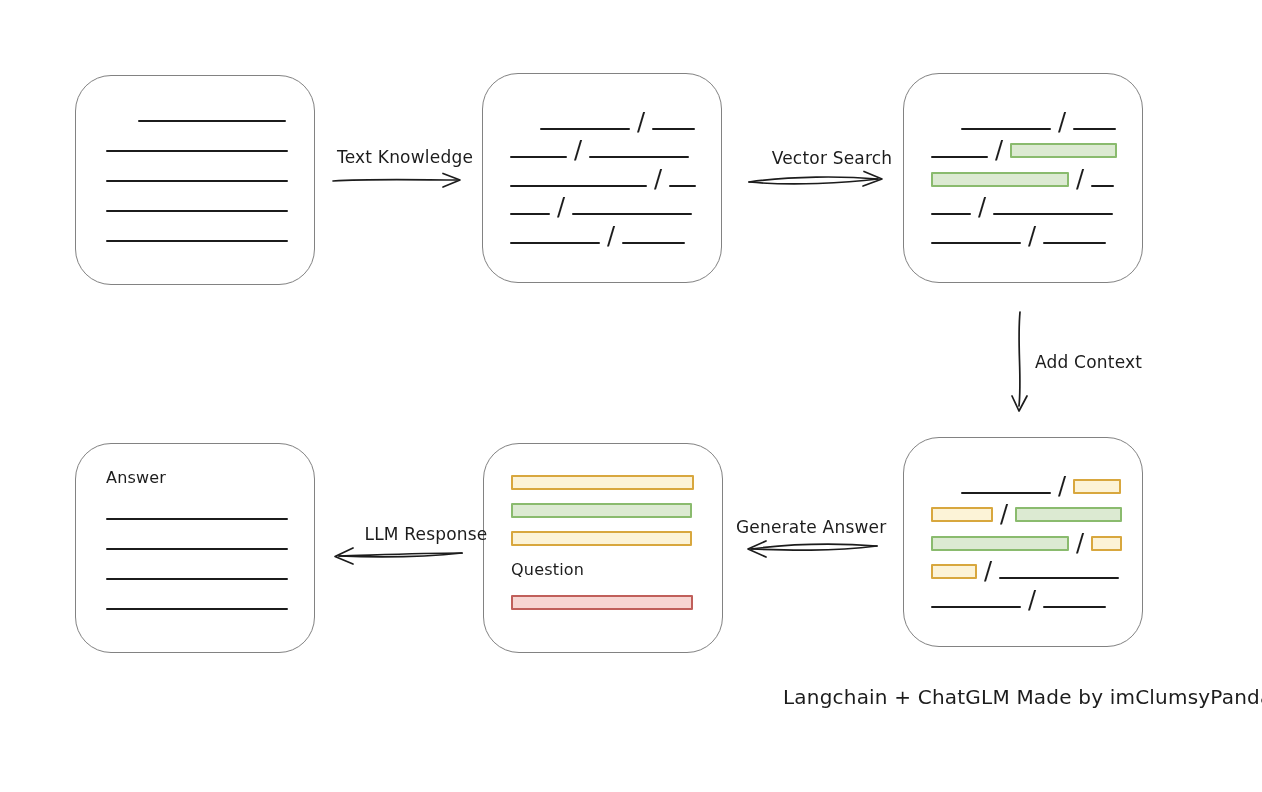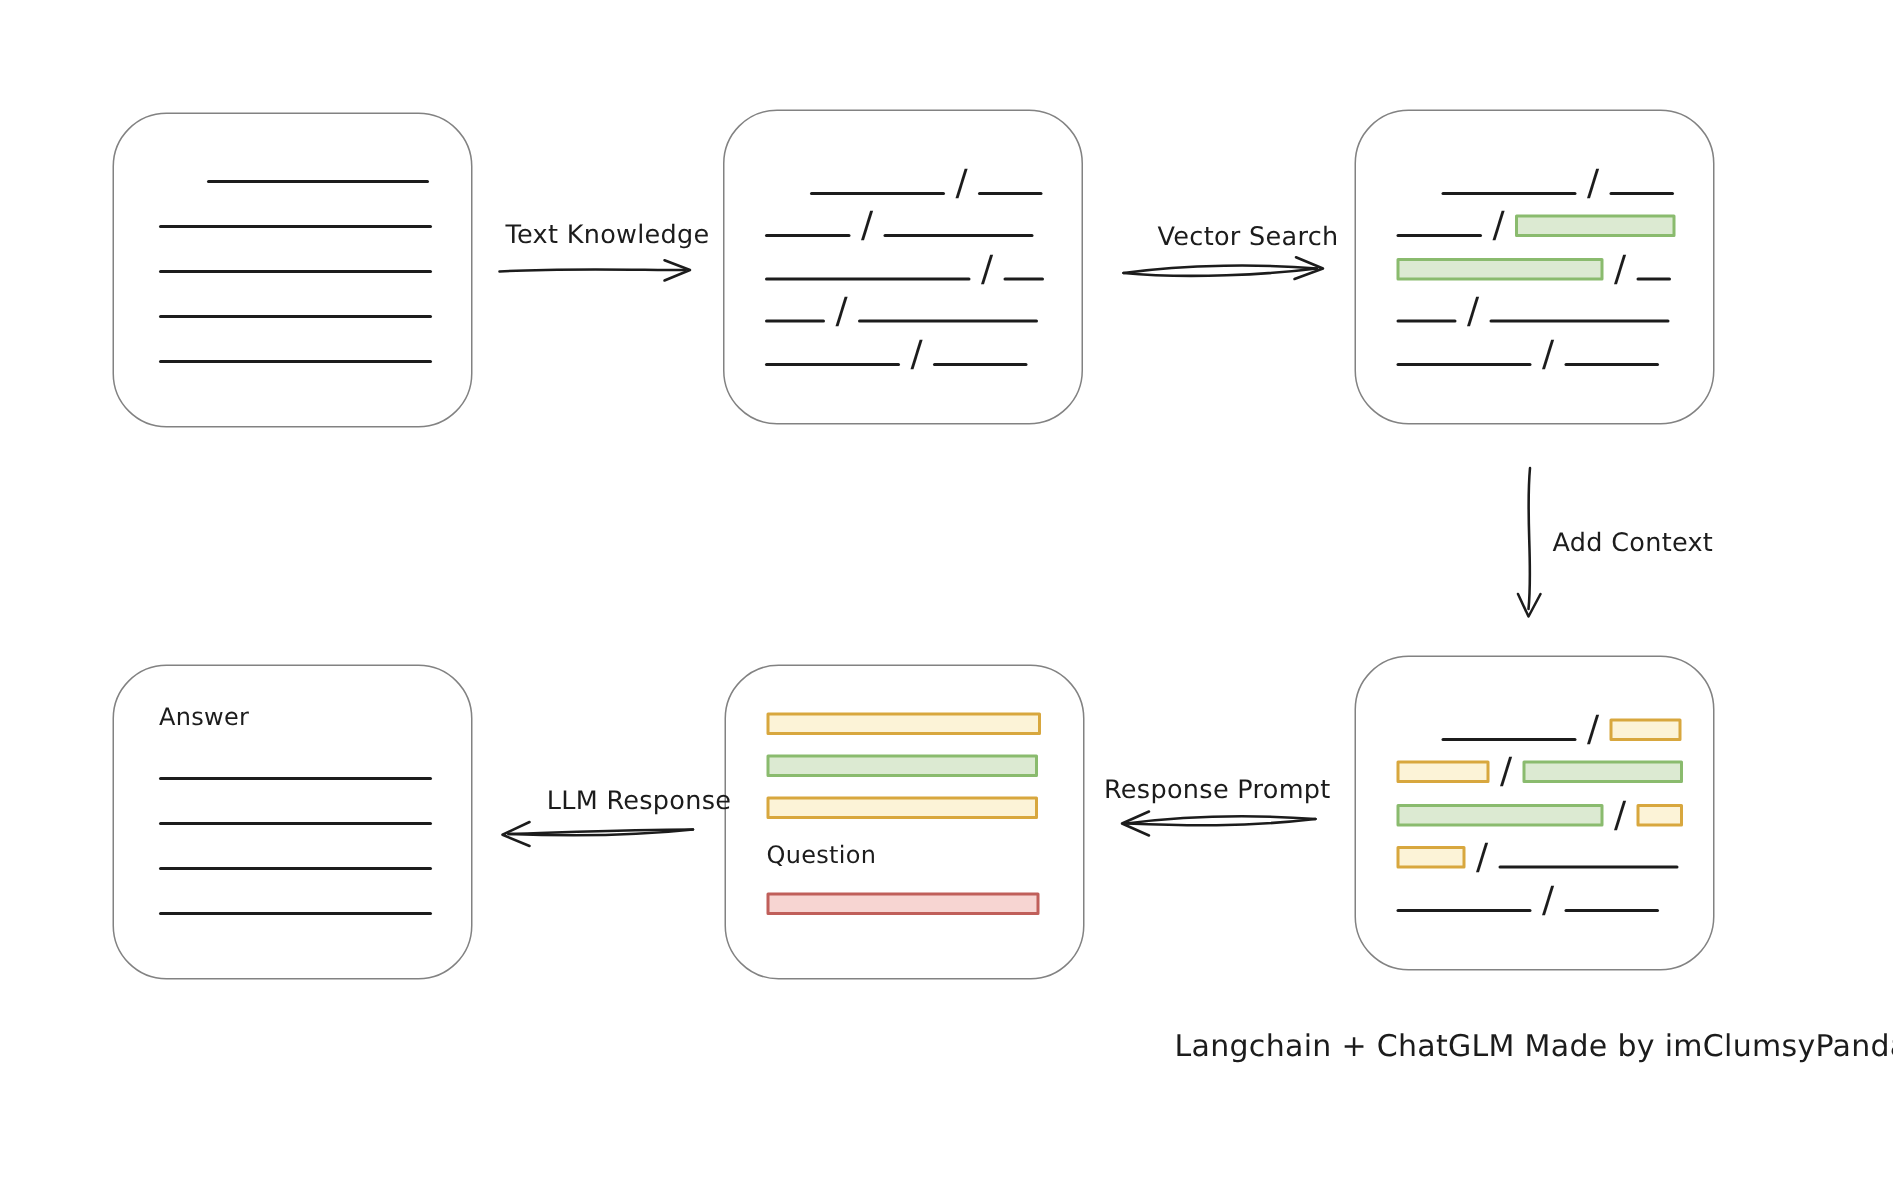--- a/index.html
+++ b/index.html
@@ -287,19 +287,19 @@
         </div>
     </div>
   </div>
 
   <div class="arrow-label centered" style="left:337px; top:147px; width:120px;">Text Knowledge</div>
 
   <div class="arrow-label centered" style="left:768px; top:148px; width:128px;">Vector Search</div>
 
   <div class="arrow-label" style="left:1035px; top:352px;">Add Context</div>
 
-  <div class="arrow-label centered" style="left:736px; top:517px; width:146px;">Response Prompt</div>
+  <div class="arrow-label centered" style="left:736px; top:517px; width:146px;">Generate Answer</div>
 
   <div class="arrow-label centered" style="left:326px; top:524px; width:128px;margin-left:36px;">LLM Response</div>
 
   <div class="footer-credit">Langchain + ChatGLM Made by imClumsyPanda</div>
 
 </div>
 
 </body></html>

